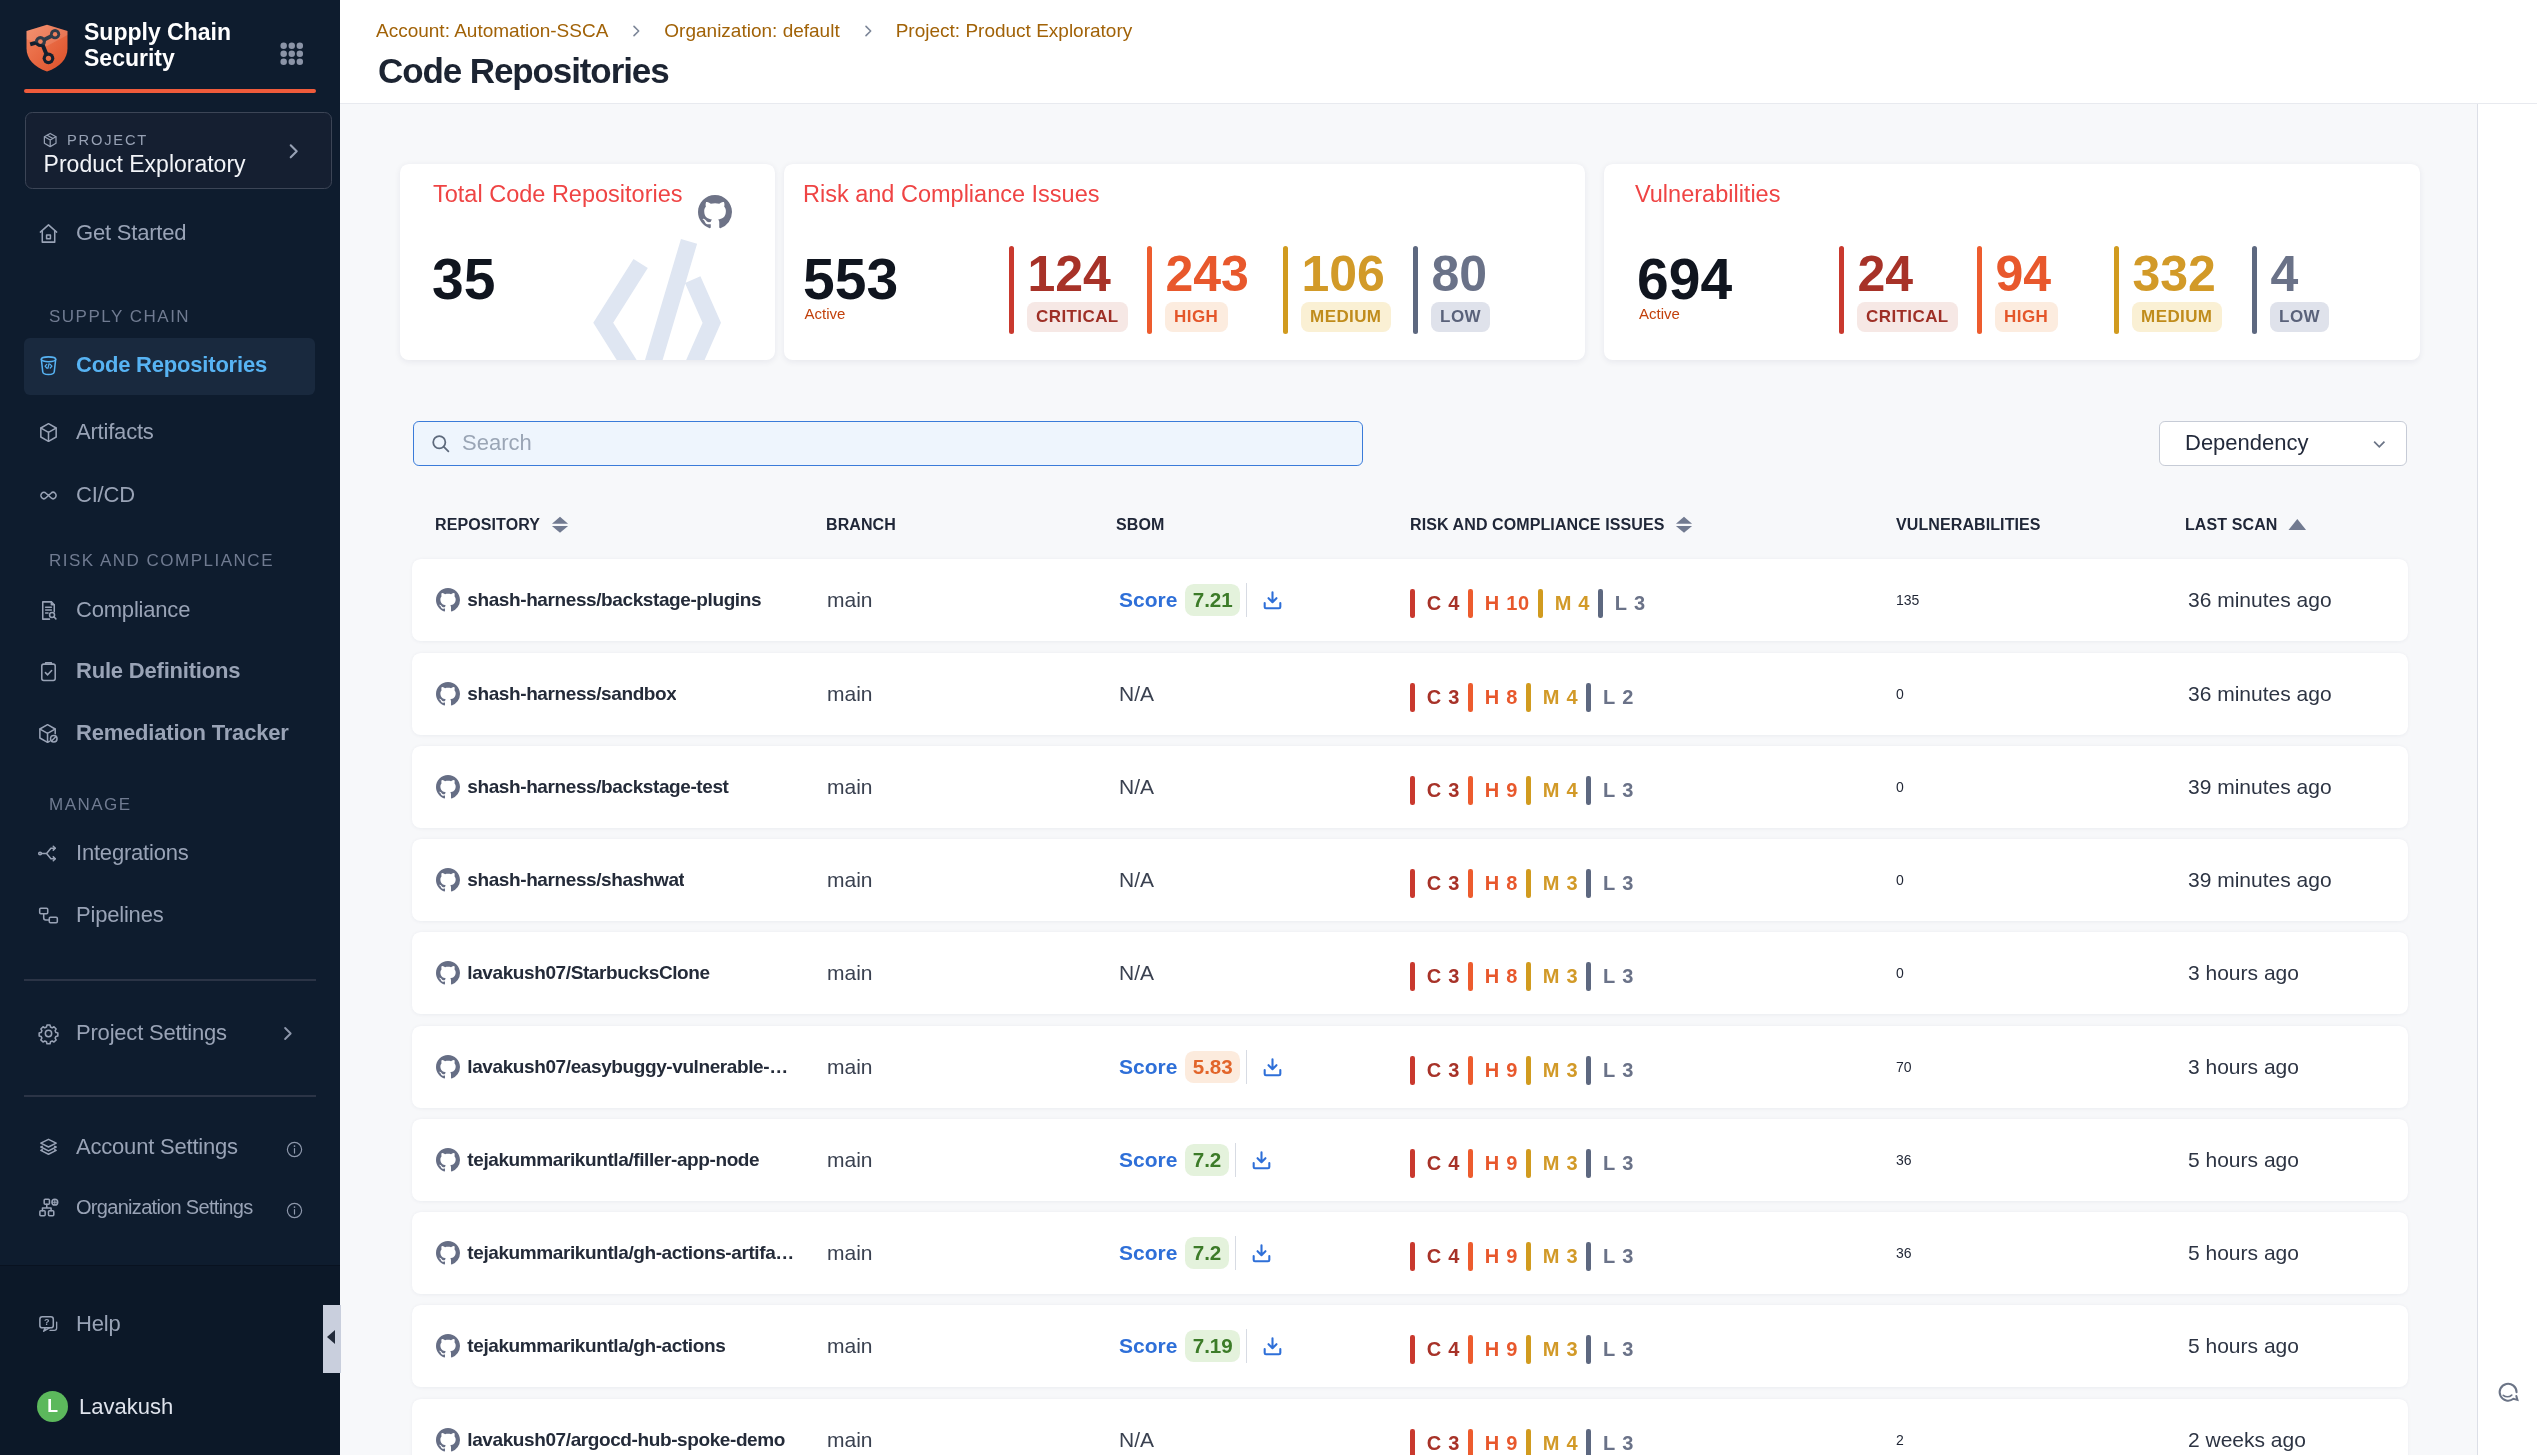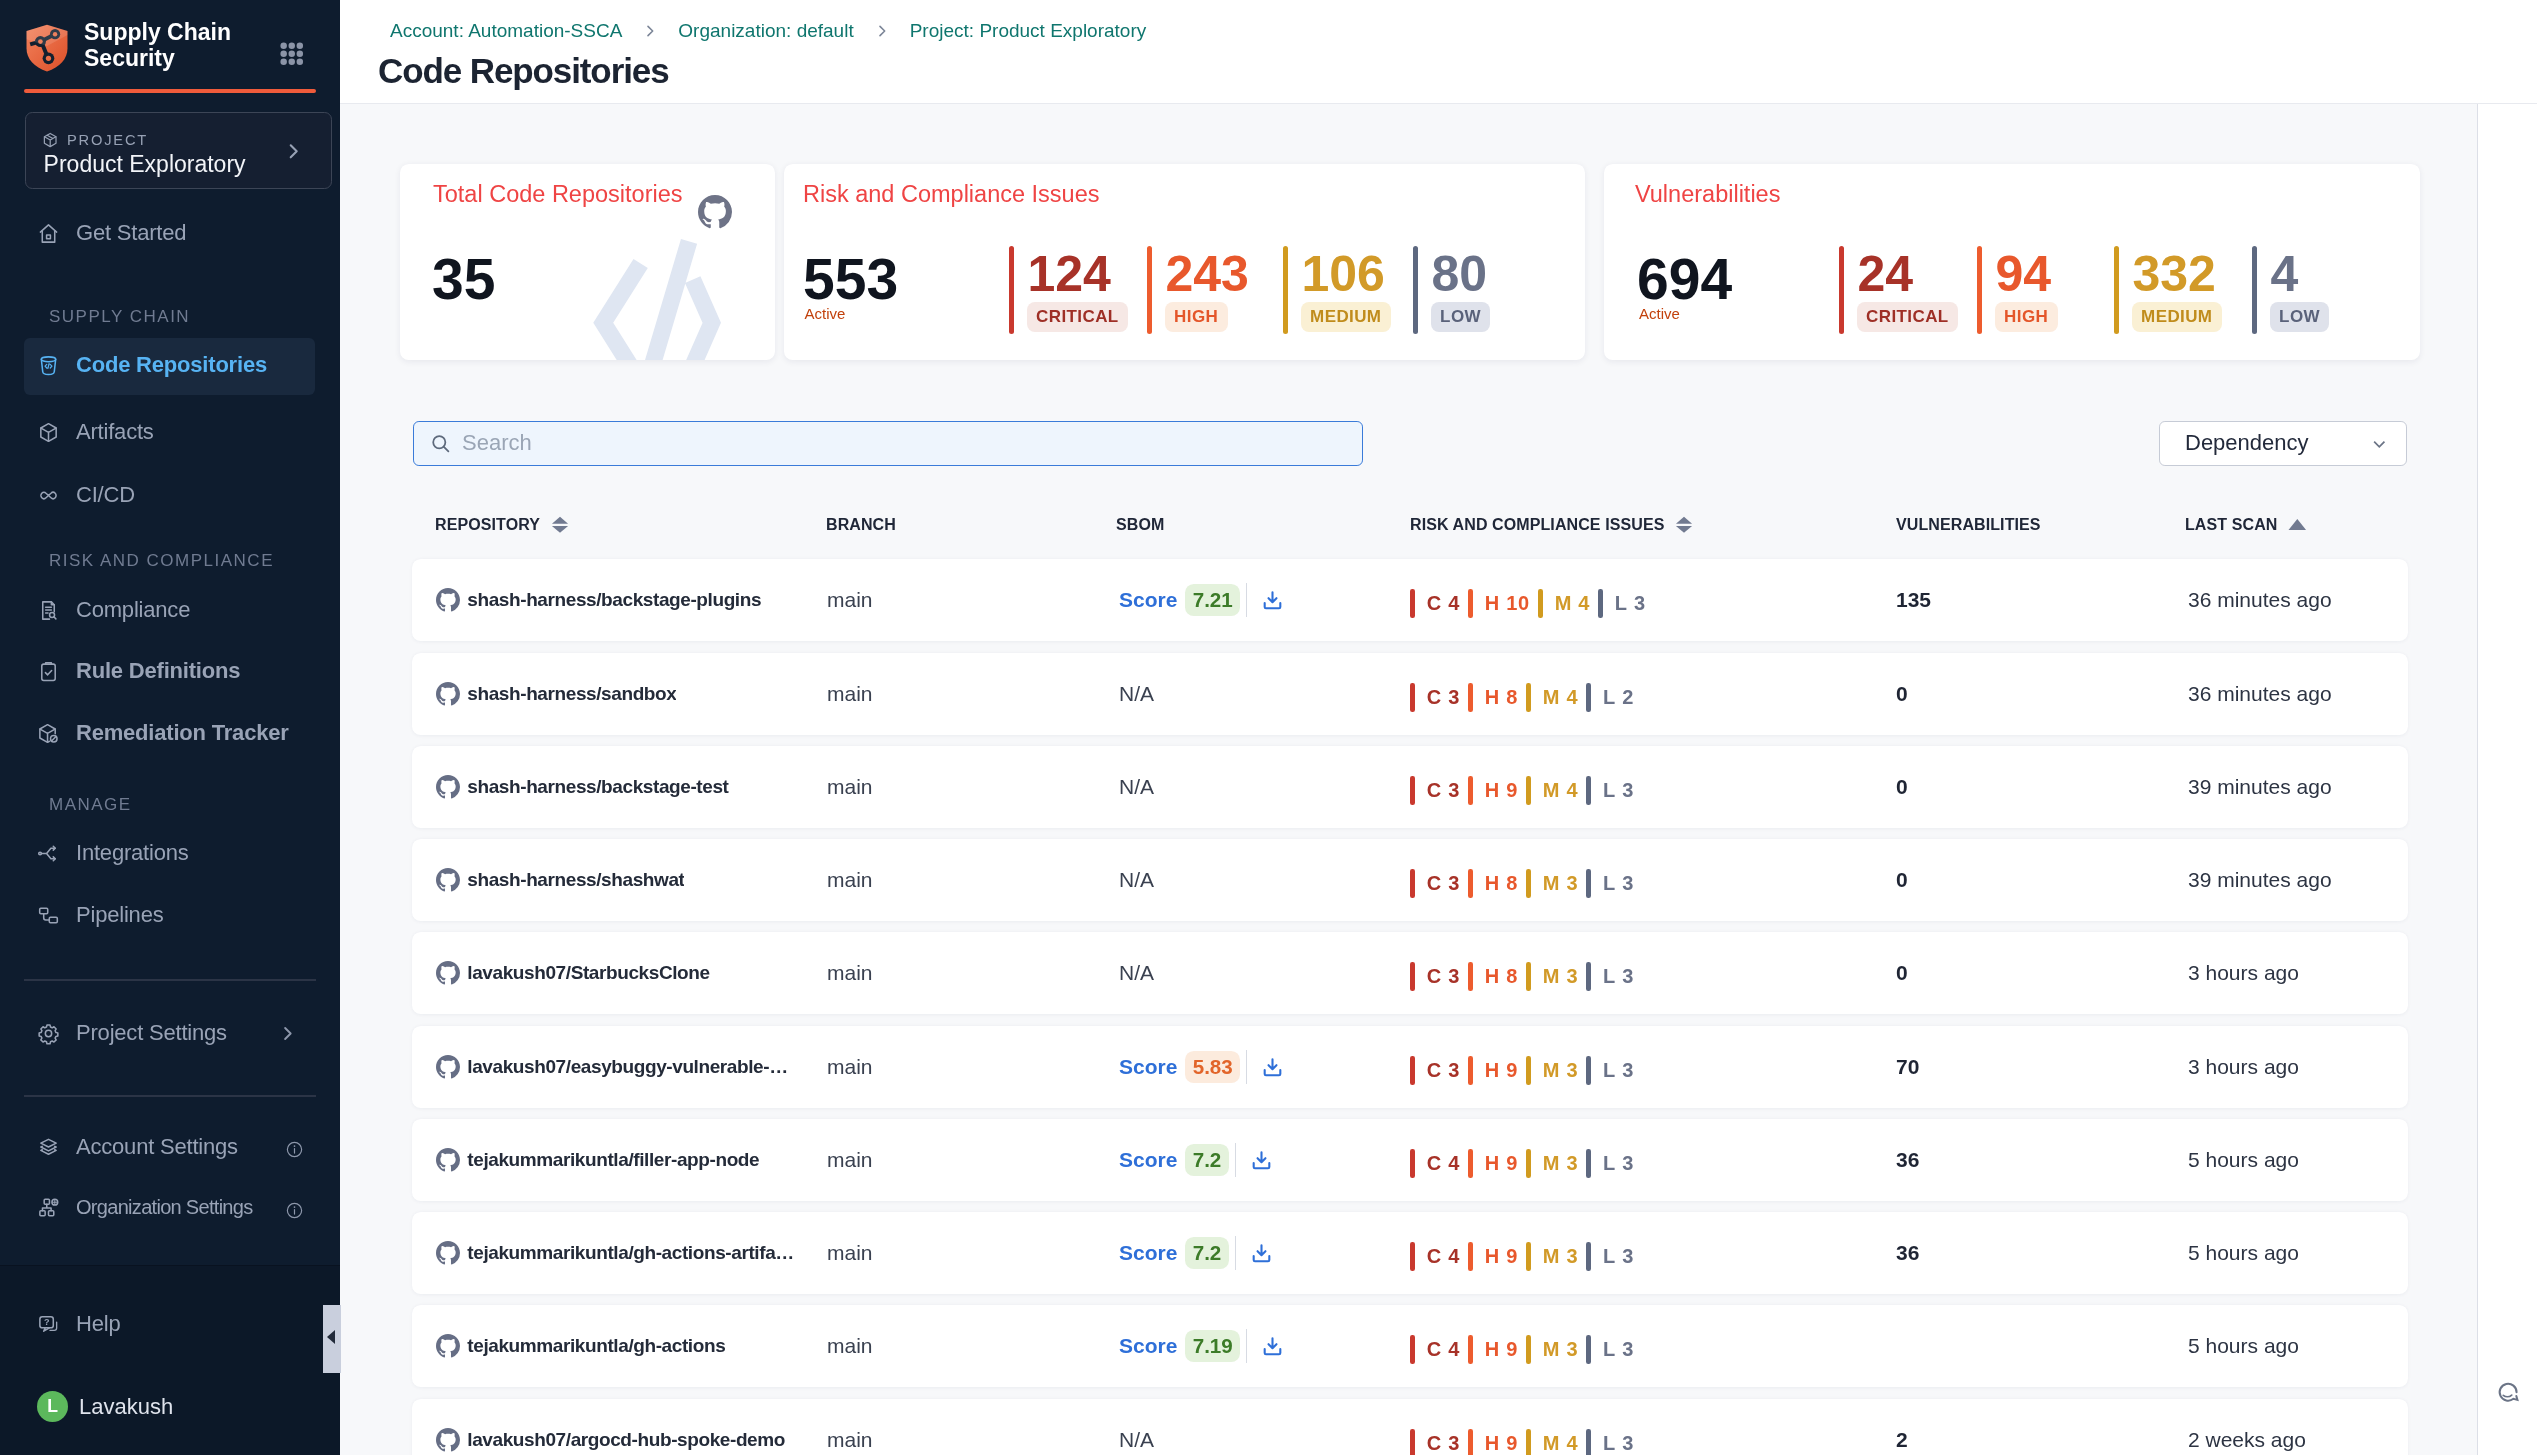--- a/index.html
+++ b/index.html
@@ -4,21 +4,21 @@
 html,body{width:2538px;height:1455px;overflow:hidden;font-family:"Liberation Sans",sans-serif;background:#f7f8fa;position:relative}
 .abs{position:absolute}
 
 #sb{position:absolute;left:0;top:0;width:340px;height:1455px;background:#0e1c2e;z-index:5}
 .nav{position:absolute;left:37px;display:flex;align-items:center;gap:16px;color:#99a3b6;font-size:20.6px;white-space:nowrap;letter-spacing:-0.2px}
 .nav svg{flex:0 0 auto}
 .slabel{position:absolute;left:49px;color:#707b91;font-size:17px;letter-spacing:1.5px;white-space:nowrap}
 .sdiv{position:absolute;left:23.5px;width:292px;height:1.5px;background:#2b3446}
 
 #hd{position:absolute;left:340px;top:0;width:2198px;height:104px;background:#fff;border-bottom:1.5px solid #e8eaef;z-index:2}
-.crumb{position:absolute;left:50px;top:20px;display:flex;gap:20px;font-size:19px;color:#0f766e;align-items:center}
+.crumb{position:absolute;left:36px;top:20px;display:flex;gap:20px;font-size:19px;color:#a16207;align-items:center}
 #title{position:absolute;left:38px;top:51px;font-size:35px;font-weight:700;color:#1c2432;letter-spacing:-1.1px}
 
 .card{position:absolute;top:164px;height:196px;background:#fff;border-radius:8.8px;box-shadow:0 1.5px 5.9px rgba(25,35,70,.07);overflow:hidden}
 .ctitle{position:absolute;top:17px;font-size:23.5px;color:#ef4444}
 .bignum{position:absolute;top:84px;font-size:57px;font-weight:700;color:#10151f;line-height:62px}
 .active{position:absolute;top:141px;font-size:15px;color:#c2410c}
 .sevcol{position:absolute;top:82px}
 .sevbar{position:absolute;left:0;top:0;width:5.1px;height:88px;border-radius:2.9px}
 .sevnum{position:absolute;left:18.4px;top:2.9px;font-size:50px;font-weight:700;line-height:50px}
 .sevpill{position:absolute;left:17.6px;top:56px;height:30px;line-height:30px;border-radius:8px;font-size:17px;font-weight:700;padding:0 9.5px;letter-spacing:0.4px}
@@ -37,21 +37,21 @@
 .sbom{left:707px;gap:0;font-size:21px;color:#3a4150}
 .score{color:#2e6fd8;font-weight:700}
 .spill{display:inline-block;height:32px;line-height:32px;border-radius:8.8px;padding:0 7.3px;font-weight:700;margin-left:8px;font-size:20.6px}
 .spill.g{background:#e4f2dc;color:#3c7b28}
 .spill.o{background:#fcebdd;color:#e2652a}
 .sdiv2{display:inline-block;width:1.5px;height:34px;background:#d7dbe3;margin:0 12.5px 0 5.9px}
 .chips{left:998px;gap:0;margin-top:3.7px}
 .chip{display:flex;align-items:center;margin-right:8px}
 .cbar{width:5.1px;height:29px;border-radius:2.2px;margin-right:11.7px}
 .ctx{font-size:20px;font-weight:700;letter-spacing:0.7px}
-.vuln{left:1484px;font-size:21px;font-weight:700;color:#1f2534}
+.vuln{left:1484px;font-size:14px;font-weight:400;color:#1f2534}
 .scan{left:1776px;font-size:21px;color:#2d3443}
 
 #gut{position:absolute;left:2477px;top:104px;width:60px;height:1352px;background:#fff;border-left:1.5px solid #dcdfe7}
 </style></head><body>
 
 <div id="sb">
 <svg class="abs" style="left:24px;top:24px" width="46" height="49" viewBox="0 0 62 67">
 <defs>
         <linearGradient id="sg" x1="0" y1="0" x2="1" y2="1">
           <stop offset="0" stop-color="#f2825c"></stop>

